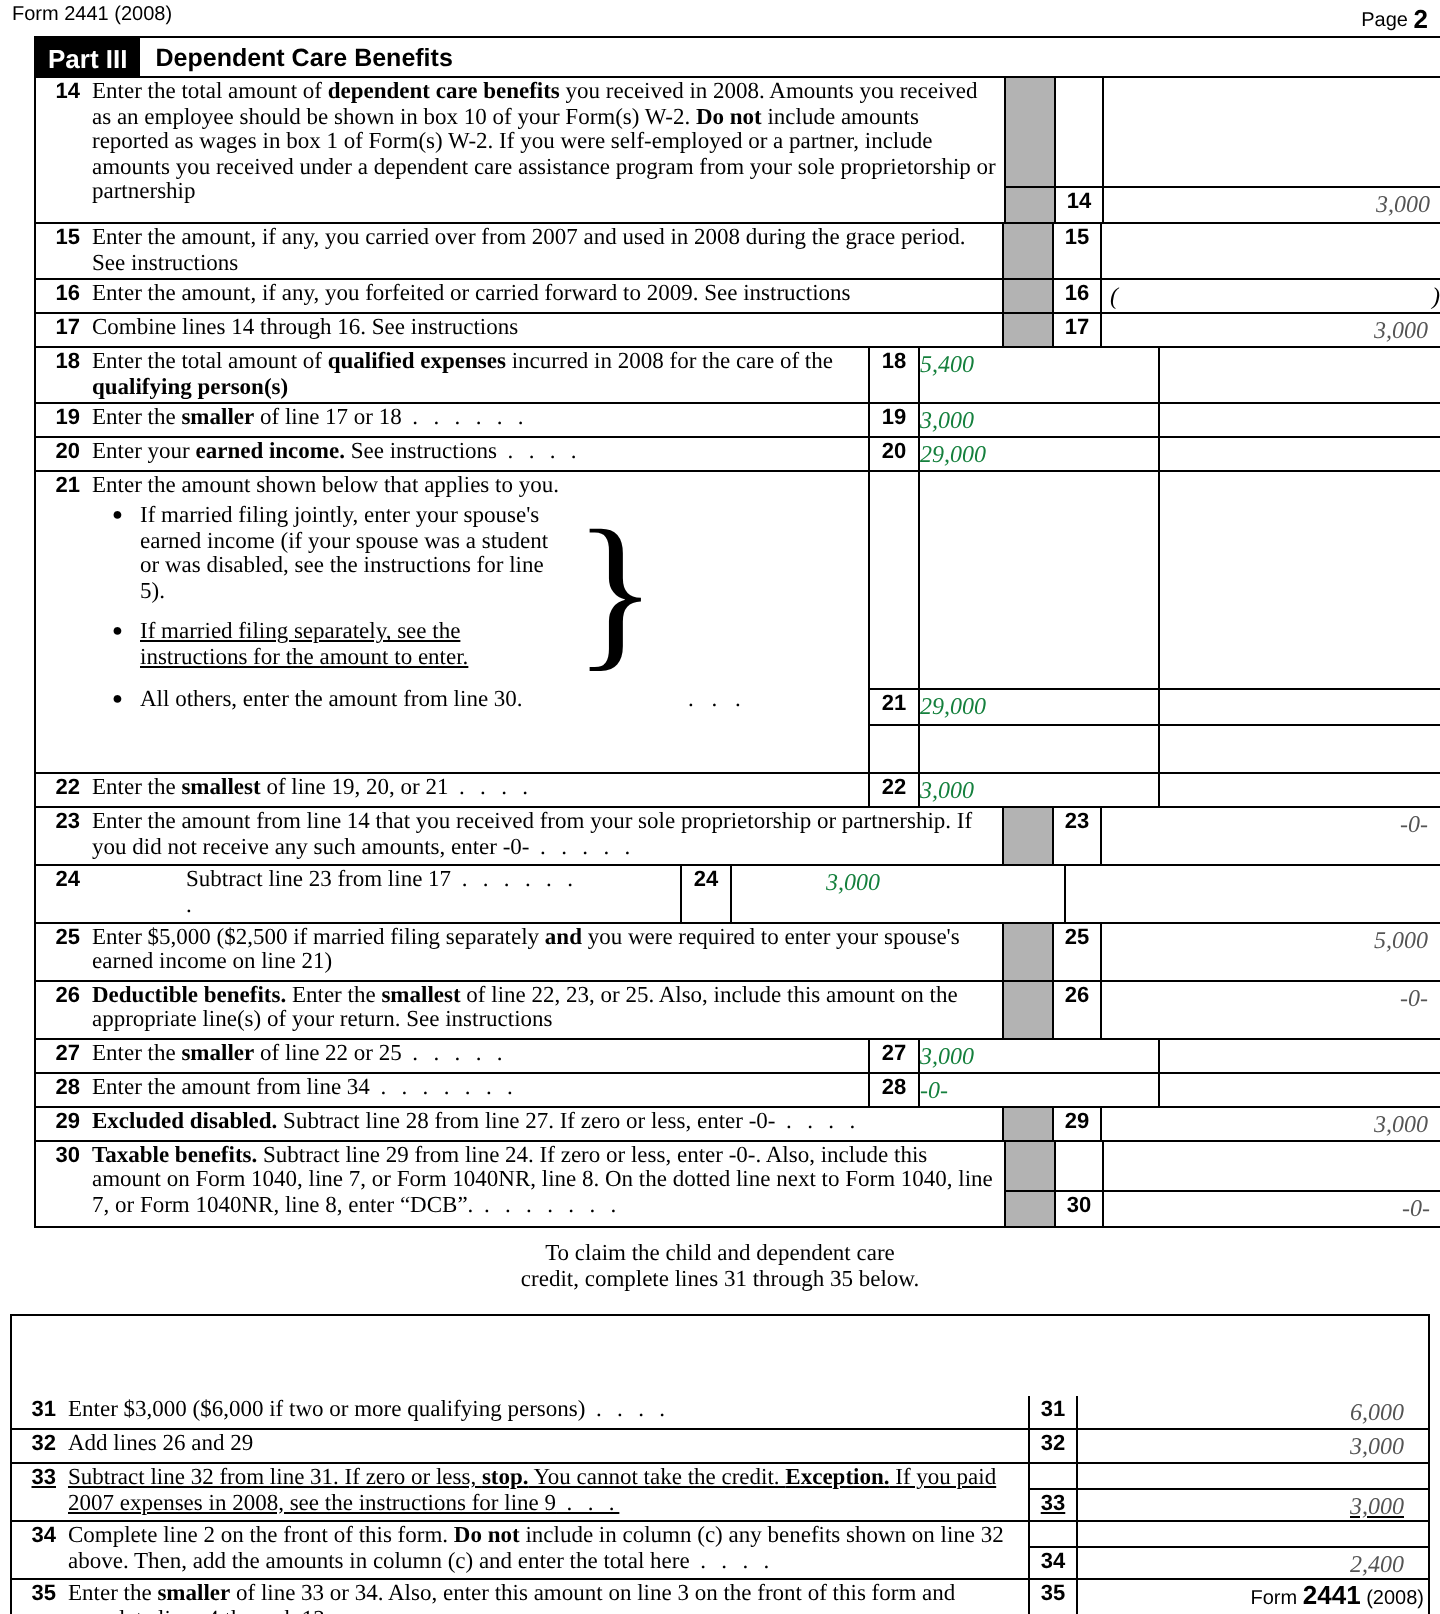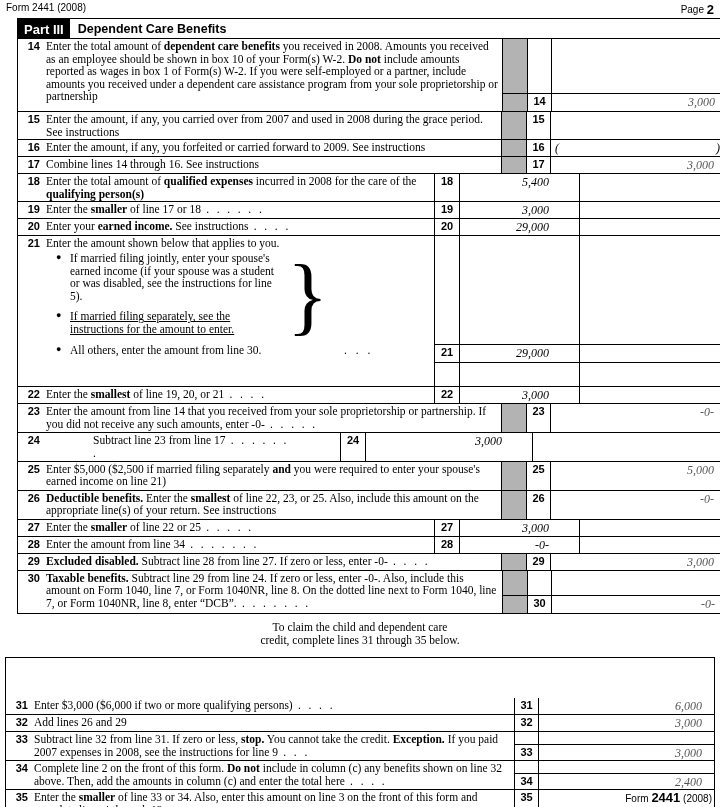--- a/index.html
+++ b/index.html
@@ -137,24 +137,24 @@
     font-weight: bold;
     font-size: 11px;
     text-align: center;
     padding-top: 1px;
     box-sizing: border-box;
   }
   .midamt {
     width: 120px;
     min-width: 120px;
     border-right: 1px solid #000;
-    text-align: right;
+    text-align: left;
     font-style: italic;
     font-size: 12px;
-    color: #000000;
+    color: #15803d;
     padding: 1px 30px 0 0;
     box-sizing: border-box;
   }
   .midspacer {
     width: 146px;
     min-width: 146px;
   }
 
   ul.bullets {
     margin: 2px 0 0 0;
@@ -418,21 +418,21 @@
       <div class="mamt">6,000</div>
     </div>
 
     <div class="row bb" style="min-height:15px;">
       <div class="num">32</div>
       <div class="txt"><span>Add lines 26 and 29</span><span class="leader"></span></div>
       <div class="mnum">32</div>
       <div class="mamt">3,000</div>
     </div>
 
-    <div class="row bb" style="min-height:28px;">
+    <div class="row bb" style="min-height:28px;text-decoration:underline;">
       <div class="num">33</div>
       <div class="txt"><span>Subtract line 32 from line 31. If zero or less, <b>stop.</b> You cannot take the credit. <b>Exception.</b> If you paid 2007 expenses in 2008, see the instructions for line 9</span><span class="leader"> . . .</span></div>
       <div style="display:flex;flex-direction:column;width:200px;min-width:200px;">
         <div style="flex:1;display:flex;">
           <div class="mnum"></div>
           <div class="mamt"></div>
         </div>
         <div style="height:15px;display:flex;border-top:1px solid #000;">
           <div class="mnum">33</div>
           <div class="mamt">3,000</div>

